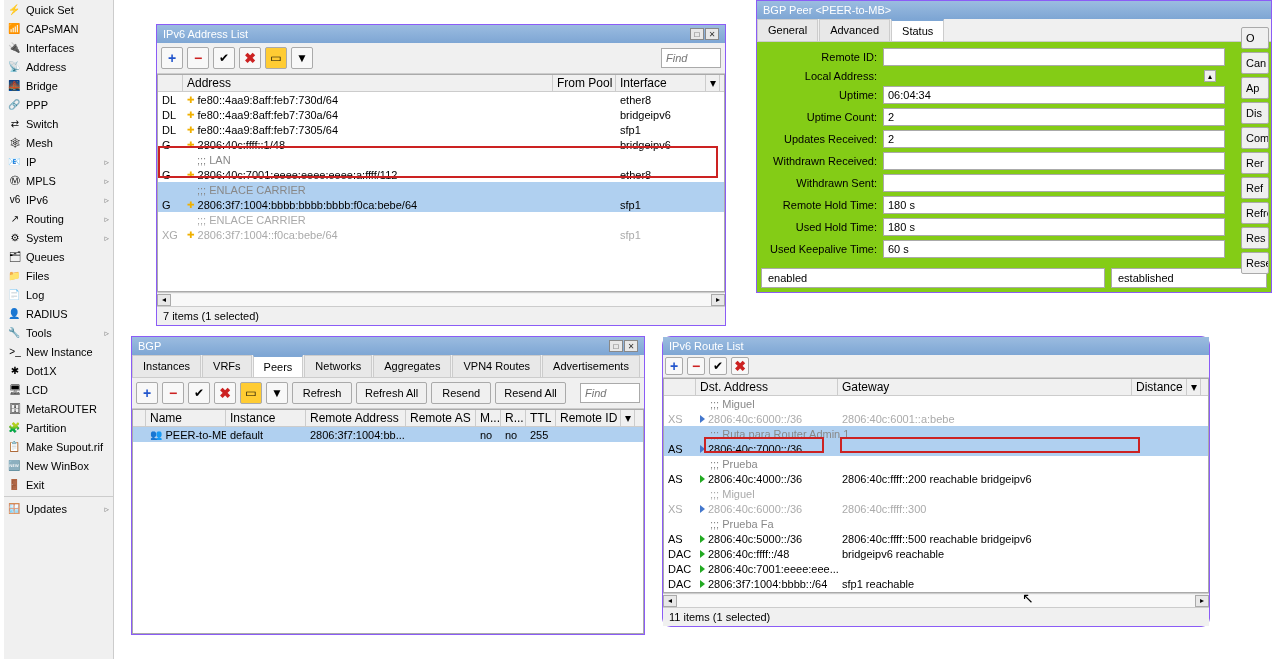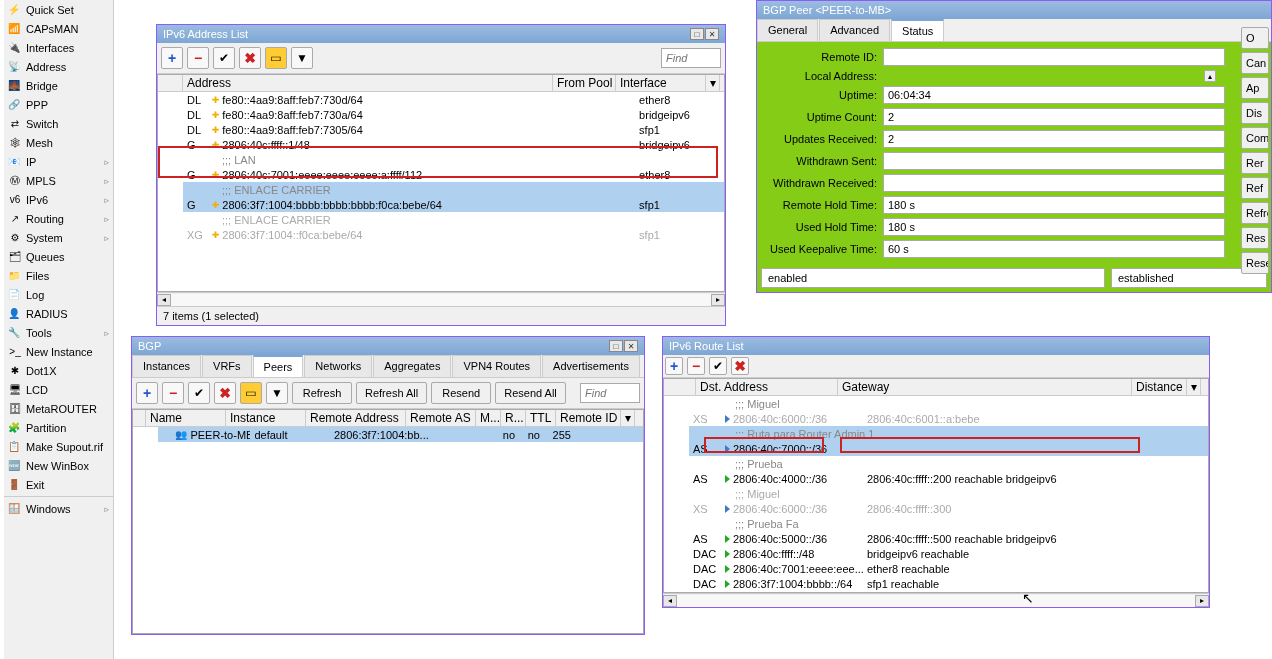--- a/index.html
+++ b/index.html
@@ -15,21 +15,21 @@
 .wbtn { width: 14px; height: 12px; background: #e8e8e8; border: 1px solid #888; display: flex; align-items: center; justify-content: center; font-size: 8px; color: #333; cursor: pointer; }
 .toolbar { display: flex; gap: 4px; padding: 4px; align-items: center; background: #f0f0f0; border-bottom: 1px solid #ccc; }
 .tbtn { width: 22px; height: 22px; border: 1px solid #aaa; background: #f8f8f8; display: flex; align-items: center; justify-content: center; cursor: pointer; border-radius: 2px; font-size: 12px; }
 .tbtn.blue { color: #2255cc; font-weight: bold; font-size: 14px; }
 .tbtn.red { color: #cc2222; font-weight: bold; font-size: 14px; }
 .tbtn.yellow { background: #ffcc33; }
 .find { width: 60px; height: 20px; border: 1px solid #aaa; color: #999; padding: 0 4px; font-style: italic; }
 .grid { background: #fff; border: 1px solid #aaa; }
 .ghead { display: flex; background: #f0f0f0; border-bottom: 1px solid #ccc; height: 17px; }
 .gcol { border-right: 1px solid #ccc; padding: 1px 4px; font-size: 12px; overflow: hidden; white-space: nowrap; }
-.grow { display: flex; height: 15px; align-items: center; font-size: 11px; margin-left: 25px; }
+.grow { display: flex; height: 15px; align-items: center; font-size: 11px; }
 .grow:nth-child(even) { background: #fff; }
 .gcell { padding: 0 4px; overflow: hidden; white-space: nowrap; display: flex; align-items: center; gap: 3px; }
 .grow.sel { background: #b0d0f0; }
 .grow.comment { color: #888; }
 .grow.disabled { color: #aaa; }
 .status { padding: 3px 6px; background: #f0f0f0; border-top: 1px solid #ccc; font-size: 11px; }
 .scrollbar-h { height: 14px; background: #f0f0f0; border-top: 1px solid #ccc; display: flex; align-items: center; }
 .sb-arrow { width: 14px; height: 12px; border: 1px solid #aaa; background: #e8e8e8; display:flex; align-items:center; justify-content:center; font-size:8px; cursor:pointer; }
 .sb-track { flex: 1; height: 12px; background: #f8f8f8; }
 .tabs { display: flex; background: #f0f0f0; border-bottom: 1px solid #ccc; }
@@ -158,21 +158,21 @@
       <span class="ico">🆕</span>
       <span>New WinBox</span>
     </div>
     <div class="sidebar-item">
       <span class="ico">🚪</span>
       <span>Exit</span>
     </div>
     <div class="sidebar-sep"></div>
     <div class="sidebar-item">
       <span class="ico">🪟</span>
-      <span>Windows</span>
+      <span>Updates</span>
       <span class="sub-arrow">▹</span>
     </div>
   </div>
 
 <div class="window" style="left:156px; top:24px; width:570px;">
   <div class="titlebar">
     <span>IPv6 Address List</span>
     <div class="wbtns">
       <div class="wbtn">□</div>
       <div class="wbtn">✕</div>
@@ -347,25 +347,25 @@
       </div>
       <div class="form-row">
         <div class="form-label">Uptime Count:</div>
         <div class="form-val">2</div>
       </div>
       <div class="form-row">
         <div class="form-label">Updates Received:</div>
         <div class="form-val">2</div>
       </div>
       <div class="form-row">
+        <div class="form-label">Withdrawn Received:</div>
+        <div class="form-val"></div>
+      </div>
+      <div class="form-row">
         <div class="form-label">Withdrawn Sent:</div>
-        <div class="form-val"></div>
-      </div>
-      <div class="form-row">
-        <div class="form-label">Withdrawn Received:</div>
         <div class="form-val"></div>
       </div>
       <div class="form-row">
         <div class="form-label">Remote Hold Time:</div>
         <div class="form-val">180 s</div>
       </div>
       <div class="form-row">
         <div class="form-label">Used Hold Time:</div>
         <div class="form-val">180 s</div>
       </div>
@@ -387,21 +387,21 @@
       <div class="btn" style="width: 28px; min-width: 28px; overflow: hidden; justify-content: flex-start; padding-left: 4px;">Rer</div>
       <div class="btn" style="width: 28px; min-width: 28px; overflow: hidden; justify-content: flex-start; padding-left: 4px;">Ref</div>
       <div class="btn" style="width: 28px; min-width: 28px; overflow: hidden; justify-content: flex-start; padding-left: 4px;">Refre</div>
       <div class="btn" style="width: 28px; min-width: 28px; overflow: hidden; justify-content: flex-start; padding-left: 4px;">Res</div>
       <div class="btn" style="width: 28px; min-width: 28px; overflow: hidden; justify-content: flex-start; padding-left: 4px;">Rese</div>
     </div>
 </div>
 <div class="red-box" style="left:1060px; top:338px; width:76px; height:26px;"></div>
 <div style="position:absolute; left:1204px; top:70px; width:12px; height:12px; border:1px solid #aaa; background:#f0f0f0; display:flex; align-items:center; justify-content:center; font-size:8px;">▴</div>
 
-<div class="window" style="left:662px; top:336px; width:548px;">
+<div class="window" style="left:662px; top:336px; width:548px;border-radius:9px;">
   <div class="titlebar">
     <span>IPv6 Route List</span>
   </div>
   <div class="toolbar" style="padding:2px;">
     <div class="tbtn blue" style="width:18px;height:18px">+</div>
     <div class="tbtn red" style="width:18px;height:18px">−</div>
     <div class="tbtn" style="width:18px;height:18px">✔</div>
     <div class="tbtn red" style="width:18px;height:18px">✖</div>
   </div>
   <div class="grid" style="height:215px; overflow:hidden;">
@@ -458,31 +458,31 @@
           <div class="gcell" style="width:294px">2806:40c:ffff::500 reachable bridgeipv6</div>
         </div>
         <div class="grow">
           <div class="gcell" style="width:32px">DAC</div>
           <div class="gcell tri-green" style="width:142px"><span class="tri-right"></span> 2806:40c:ffff::/48</div>
           <div class="gcell" style="width:294px">bridgeipv6 reachable</div>
         </div>
         <div class="grow">
           <div class="gcell" style="width:32px">DAC</div>
           <div class="gcell tri-green" style="width:142px"><span class="tri-right"></span> 2806:40c:7001:eeee:eee...</div>
-          <div class="gcell" style="width:294px">ether8 reachable</div>
         </div>
         <div class="grow">
           <div class="gcell" style="width:32px">DAC</div>
           <div class="gcell tri-green" style="width:142px"><span class="tri-right"></span> 2806:3f7:1004:bbbb::/64</div>
           <div class="gcell" style="width:294px">sfp1 reachable</div>
         </div>
       </div>
   </div>
   <div class="scrollbar-h">
     <div class="sb-arrow">◂</div>
     <div class="sb-track"></div>
     <div class="sb-arrow">▸</div>
   </div>
+  <div class="status">11 items (1 selected)</div>
 </div>
 <div class="red-box" style="left:704px; top:437px; width:120px; height:16px;"></div>
 <div class="red-box" style="left:840px; top:437px; width:300px; height:16px;"></div>
 
 <div style="position:absolute; left:1022px; top:590px; font-size:14px;">↖</div>
 
 </body></html>

